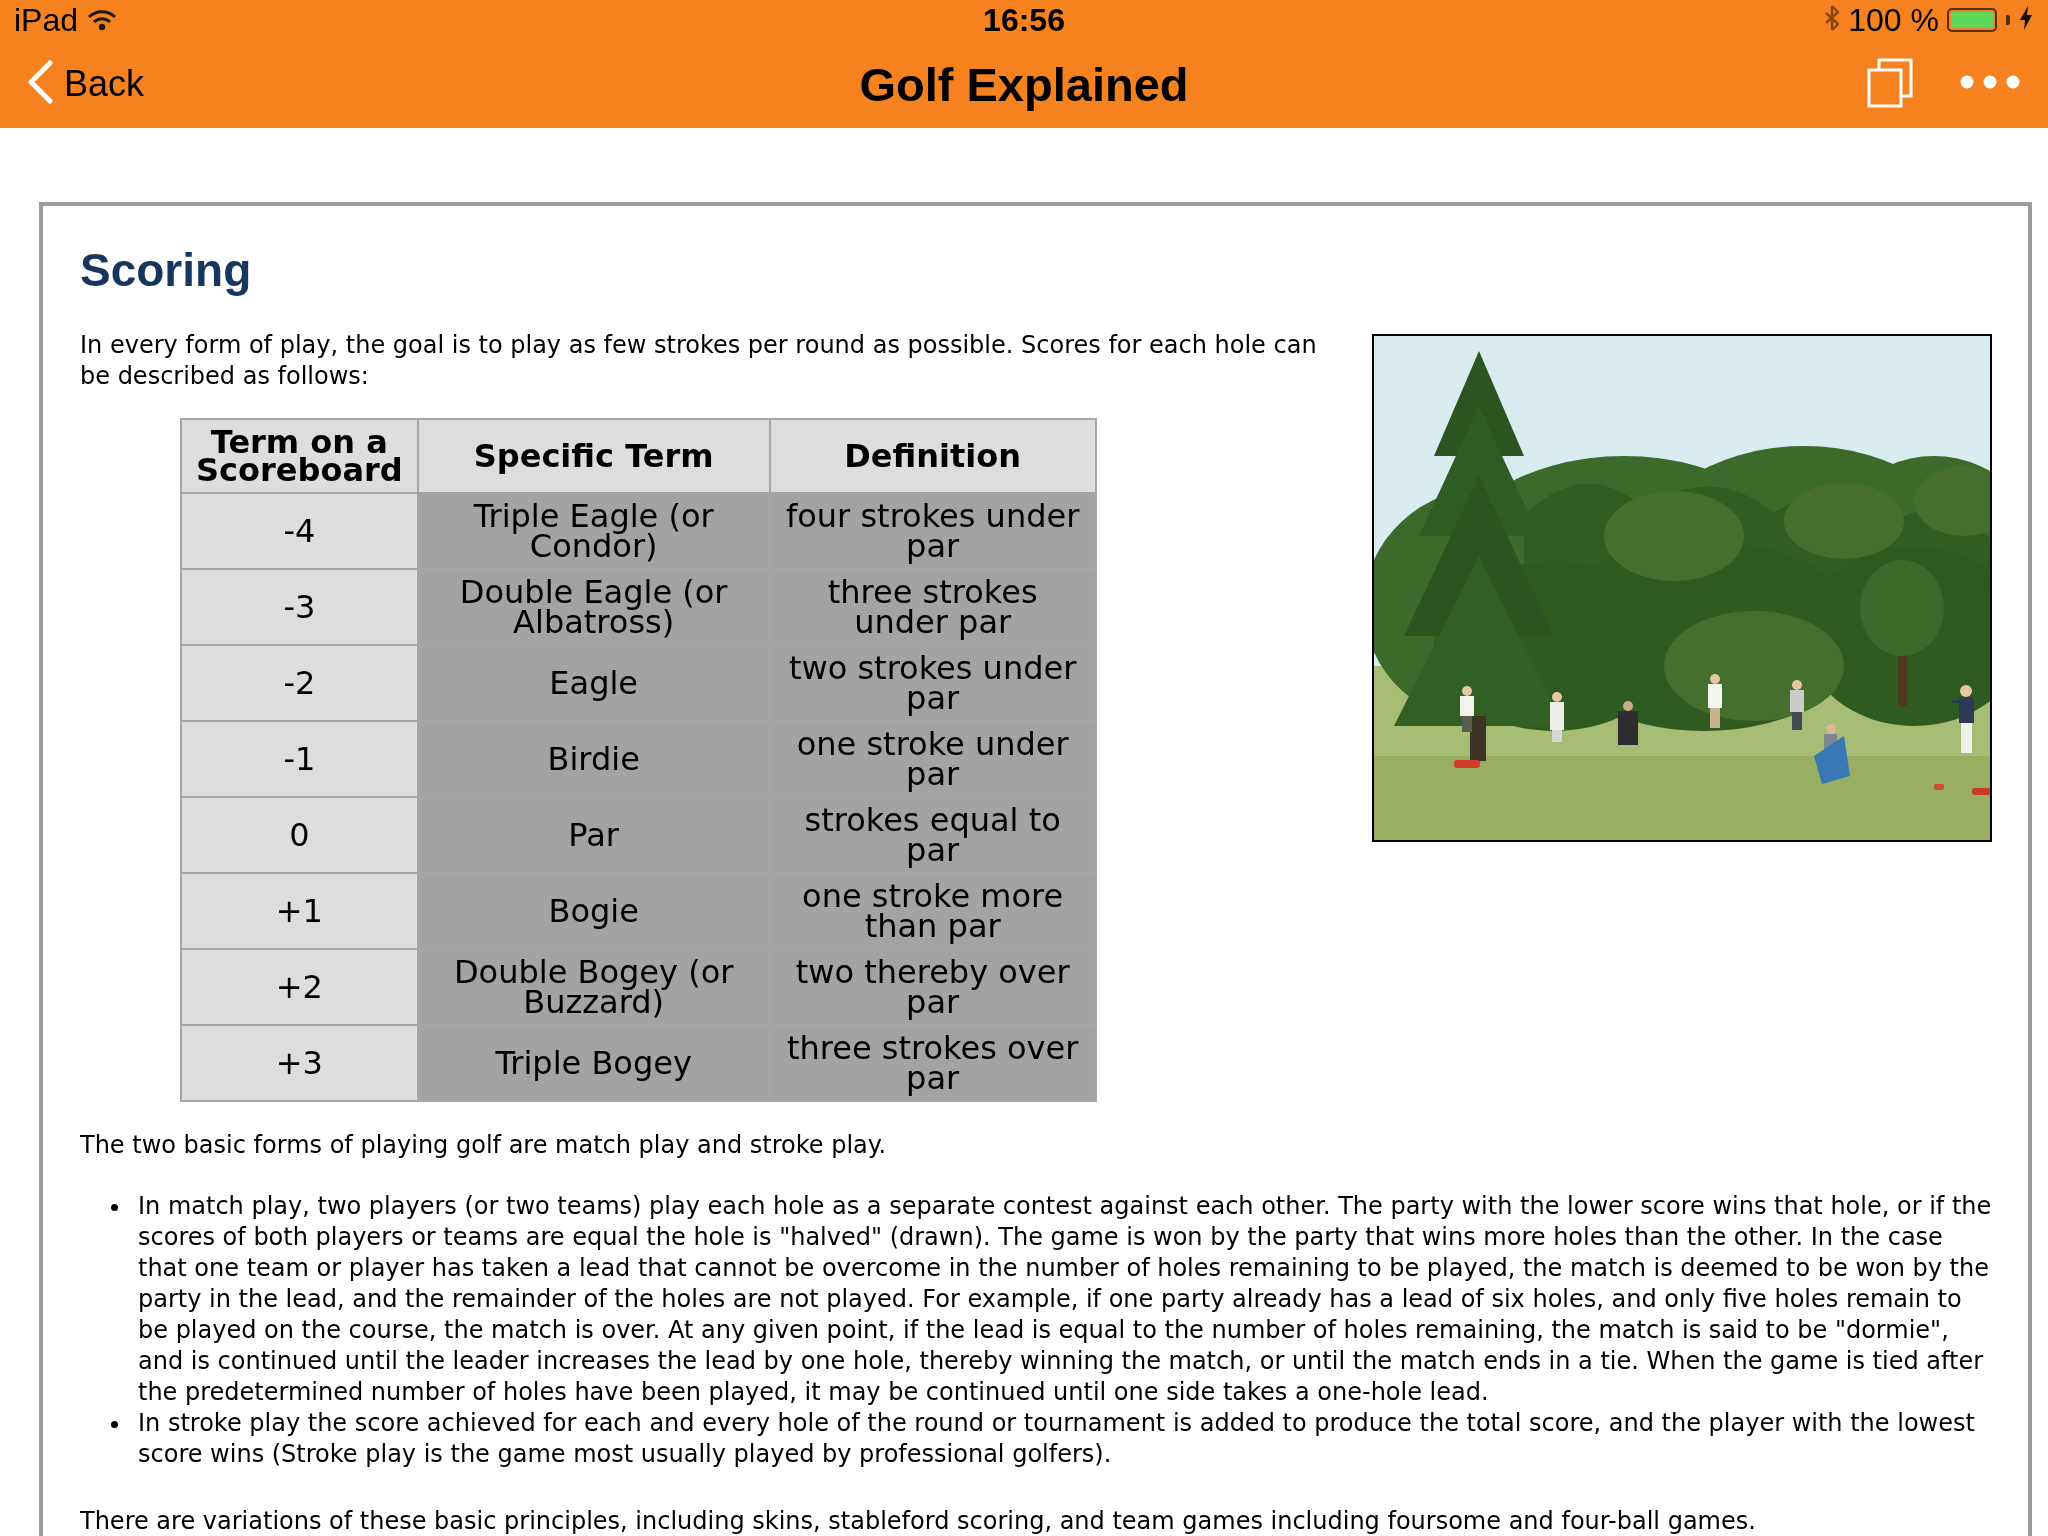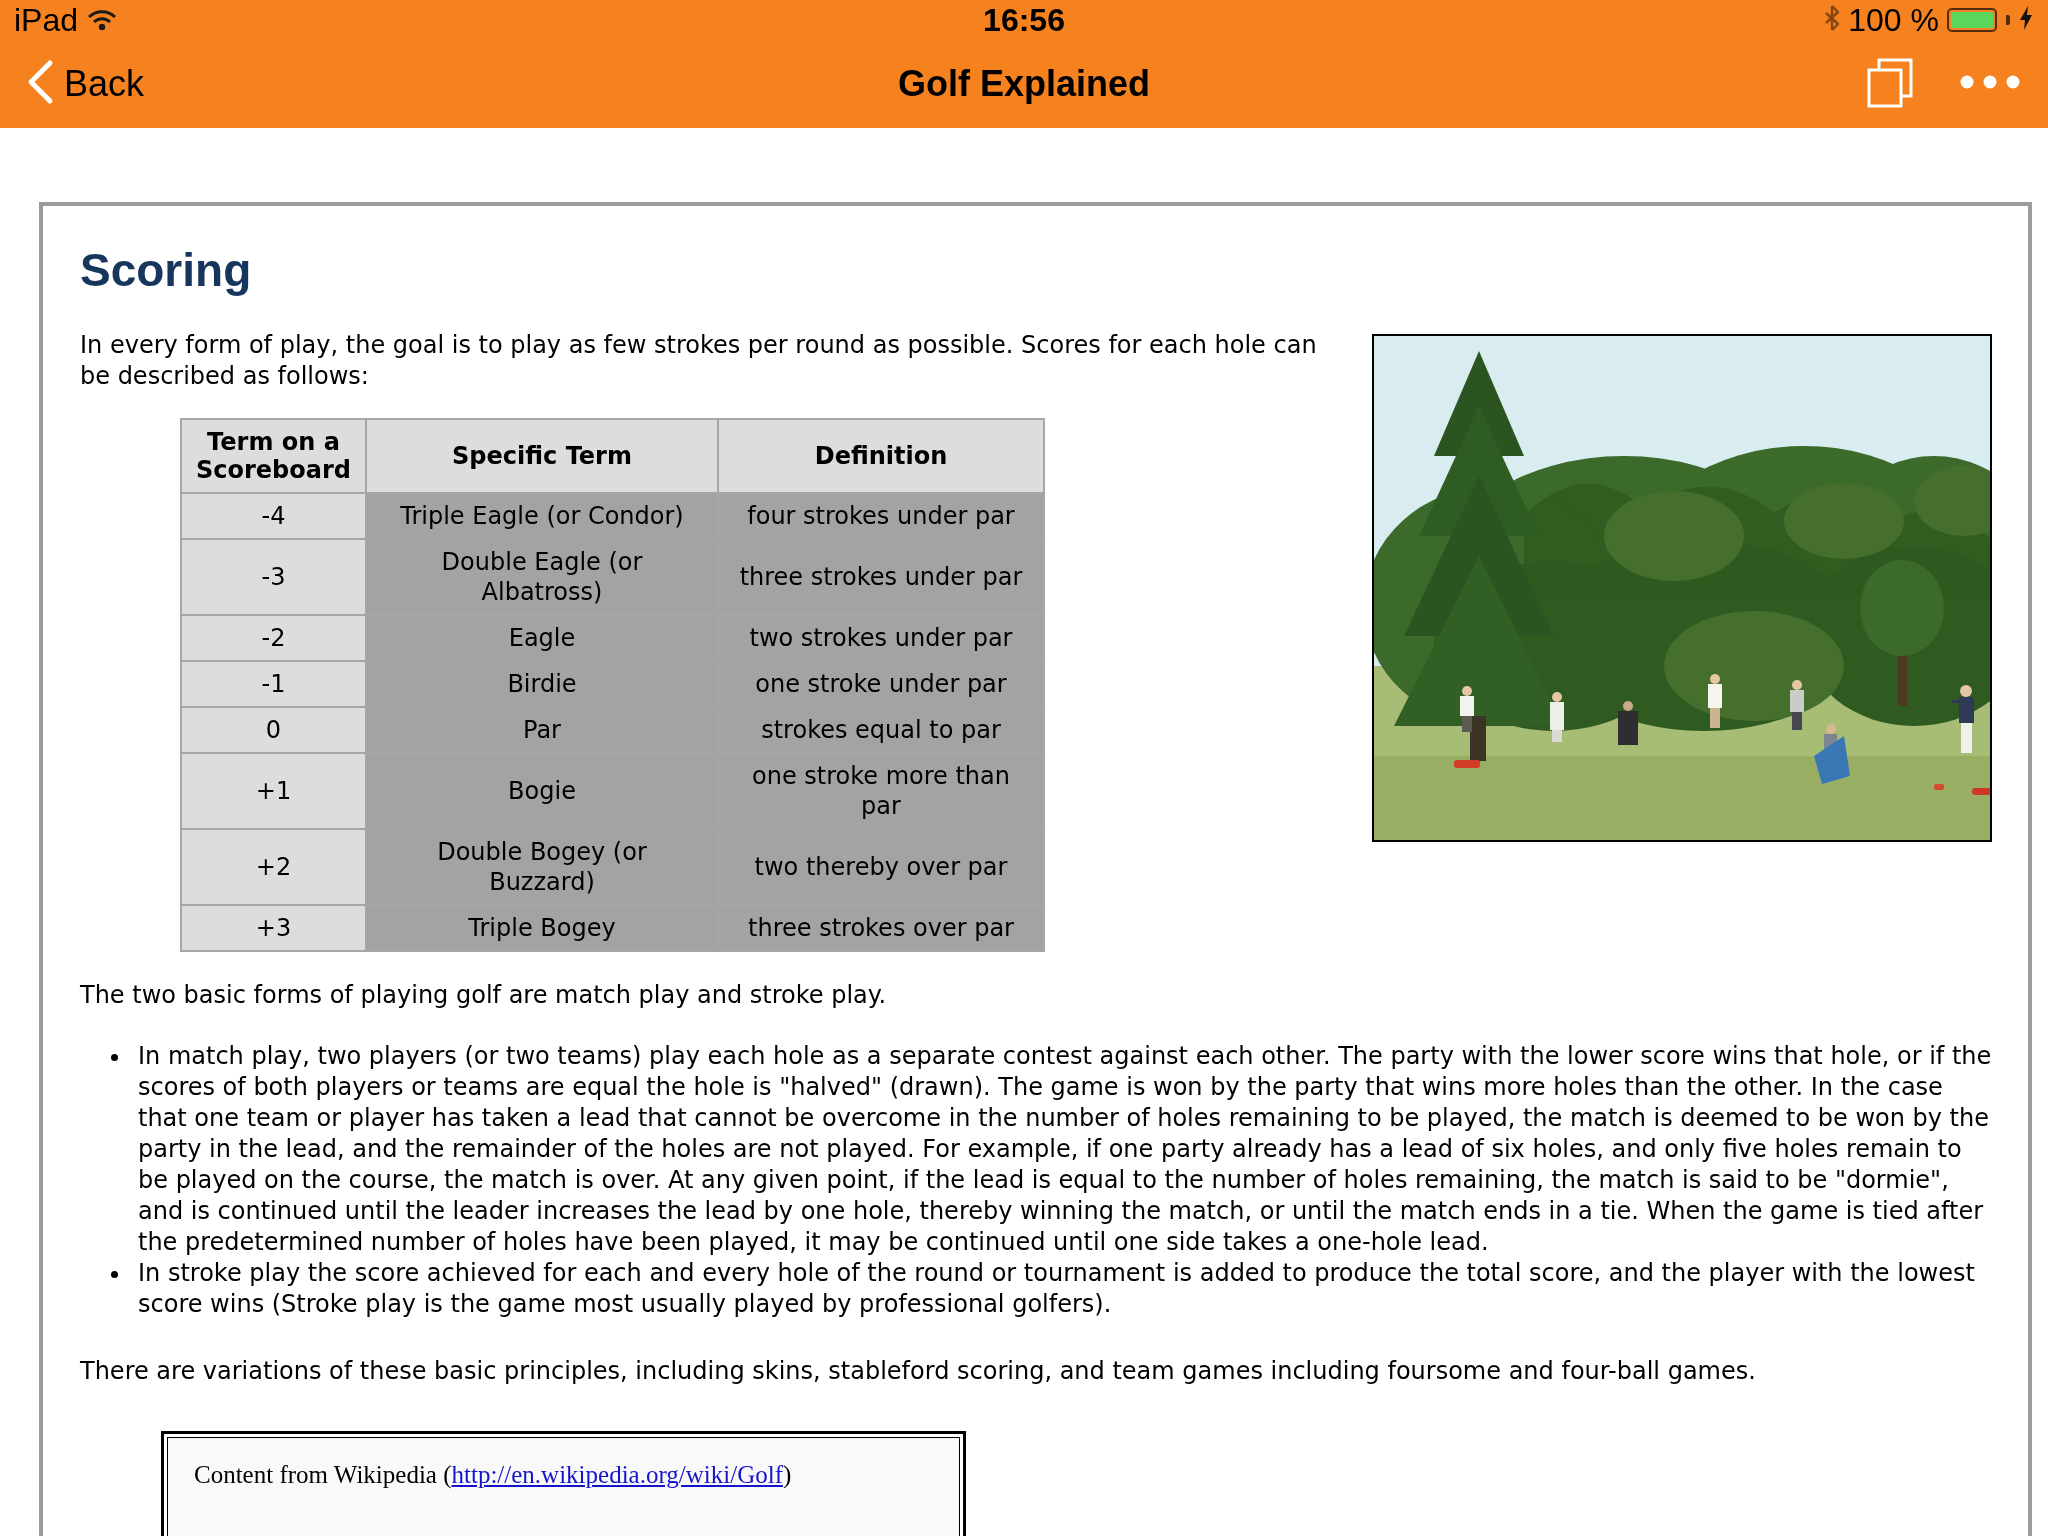--- a/index.html
+++ b/index.html
@@ -14,37 +14,37 @@
   .status-clock { position:absolute; left:0; right:0; text-align:center; font-weight:bold; }
   .status-right { margin-left:auto; display:flex; align-items:center; gap:8px; z-index:1; }
   .batt-shell { width:50px; height:24px; border:2px solid rgba(0,0,0,.65); border-radius:5px; position:relative; }
   .batt-fill { position:absolute; inset:2px; background:var(--battery_green); border-radius:2px; }
   .batt-tip { width:4px; height:10px; background:rgba(0,0,0,.65); border-radius:0 2px 2px 0; margin-left:1px; }
 
   .nav-bar { height:88px; display:flex; align-items:center; position:relative; padding:0 26px;
              font-family:"Liberation Sans", sans-serif; color:#000000; }
   .back-button { display:flex; align-items:center; gap:10px; cursor:pointer; z-index:1; }
   .back-label { font-size:36px; }
-  .nav-title { position:absolute; left:0; right:0; text-align:center; font-size:36px; font-weight:bold; }
+  .nav-title { position:absolute; left:0; right:0; text-align:center; font-size:47px; font-weight:bold; }
   .nav-actions { margin-left:auto; display:flex; align-items:center; gap:40px; z-index:1; }
 
   
   .content-card { margin:74px 0 0 39px; width:1993px; height:1420px;
                   border:4px solid #9c9c9c; border-bottom:none; background:#fff;
                   padding:36px 36px 0 37px; font-size:24px; line-height:31px; }
 
   .page-title { font-family:Liberation Sans, sans-serif; font-weight:bold; font-size:46px; line-height:56px;
                 color:var(--heading); margin-bottom:32px; }
 
   .golf-photo { float:right; width:620px; height:508px; border:2px solid #000; margin:4px 0 24px 40px; }
   .golf-photo svg { display:block; width:100%; height:100%; }
 
   .intro-paragraph { margin-bottom:26px; }
 
-  .score-table { border-collapse:collapse; margin-left:100px; font-size:24px; }
+  .score-table { border-collapse:collapse; margin-left:100px; font-size:32px; }
   .score-table th, .score-table td { border:2px solid #a6a6a6; text-align:center; }
   .score-table th { background:#dddddd; font-weight:bold; padding:8px 14px; line-height:28px; }
   .score-table td { background:#a3a3a3; padding:7px 14px; line-height:30px; }
   .score-table td.rowhead { background:#dddddd; }
 
   .forms-paragraph { clear:left; margin-top:28px; }
   .bullet-list { margin-top:30px; padding-left:52px; }
   .bullet-list li { padding-left:6px; }
   .variations-paragraph { margin-top:36px; }
 

